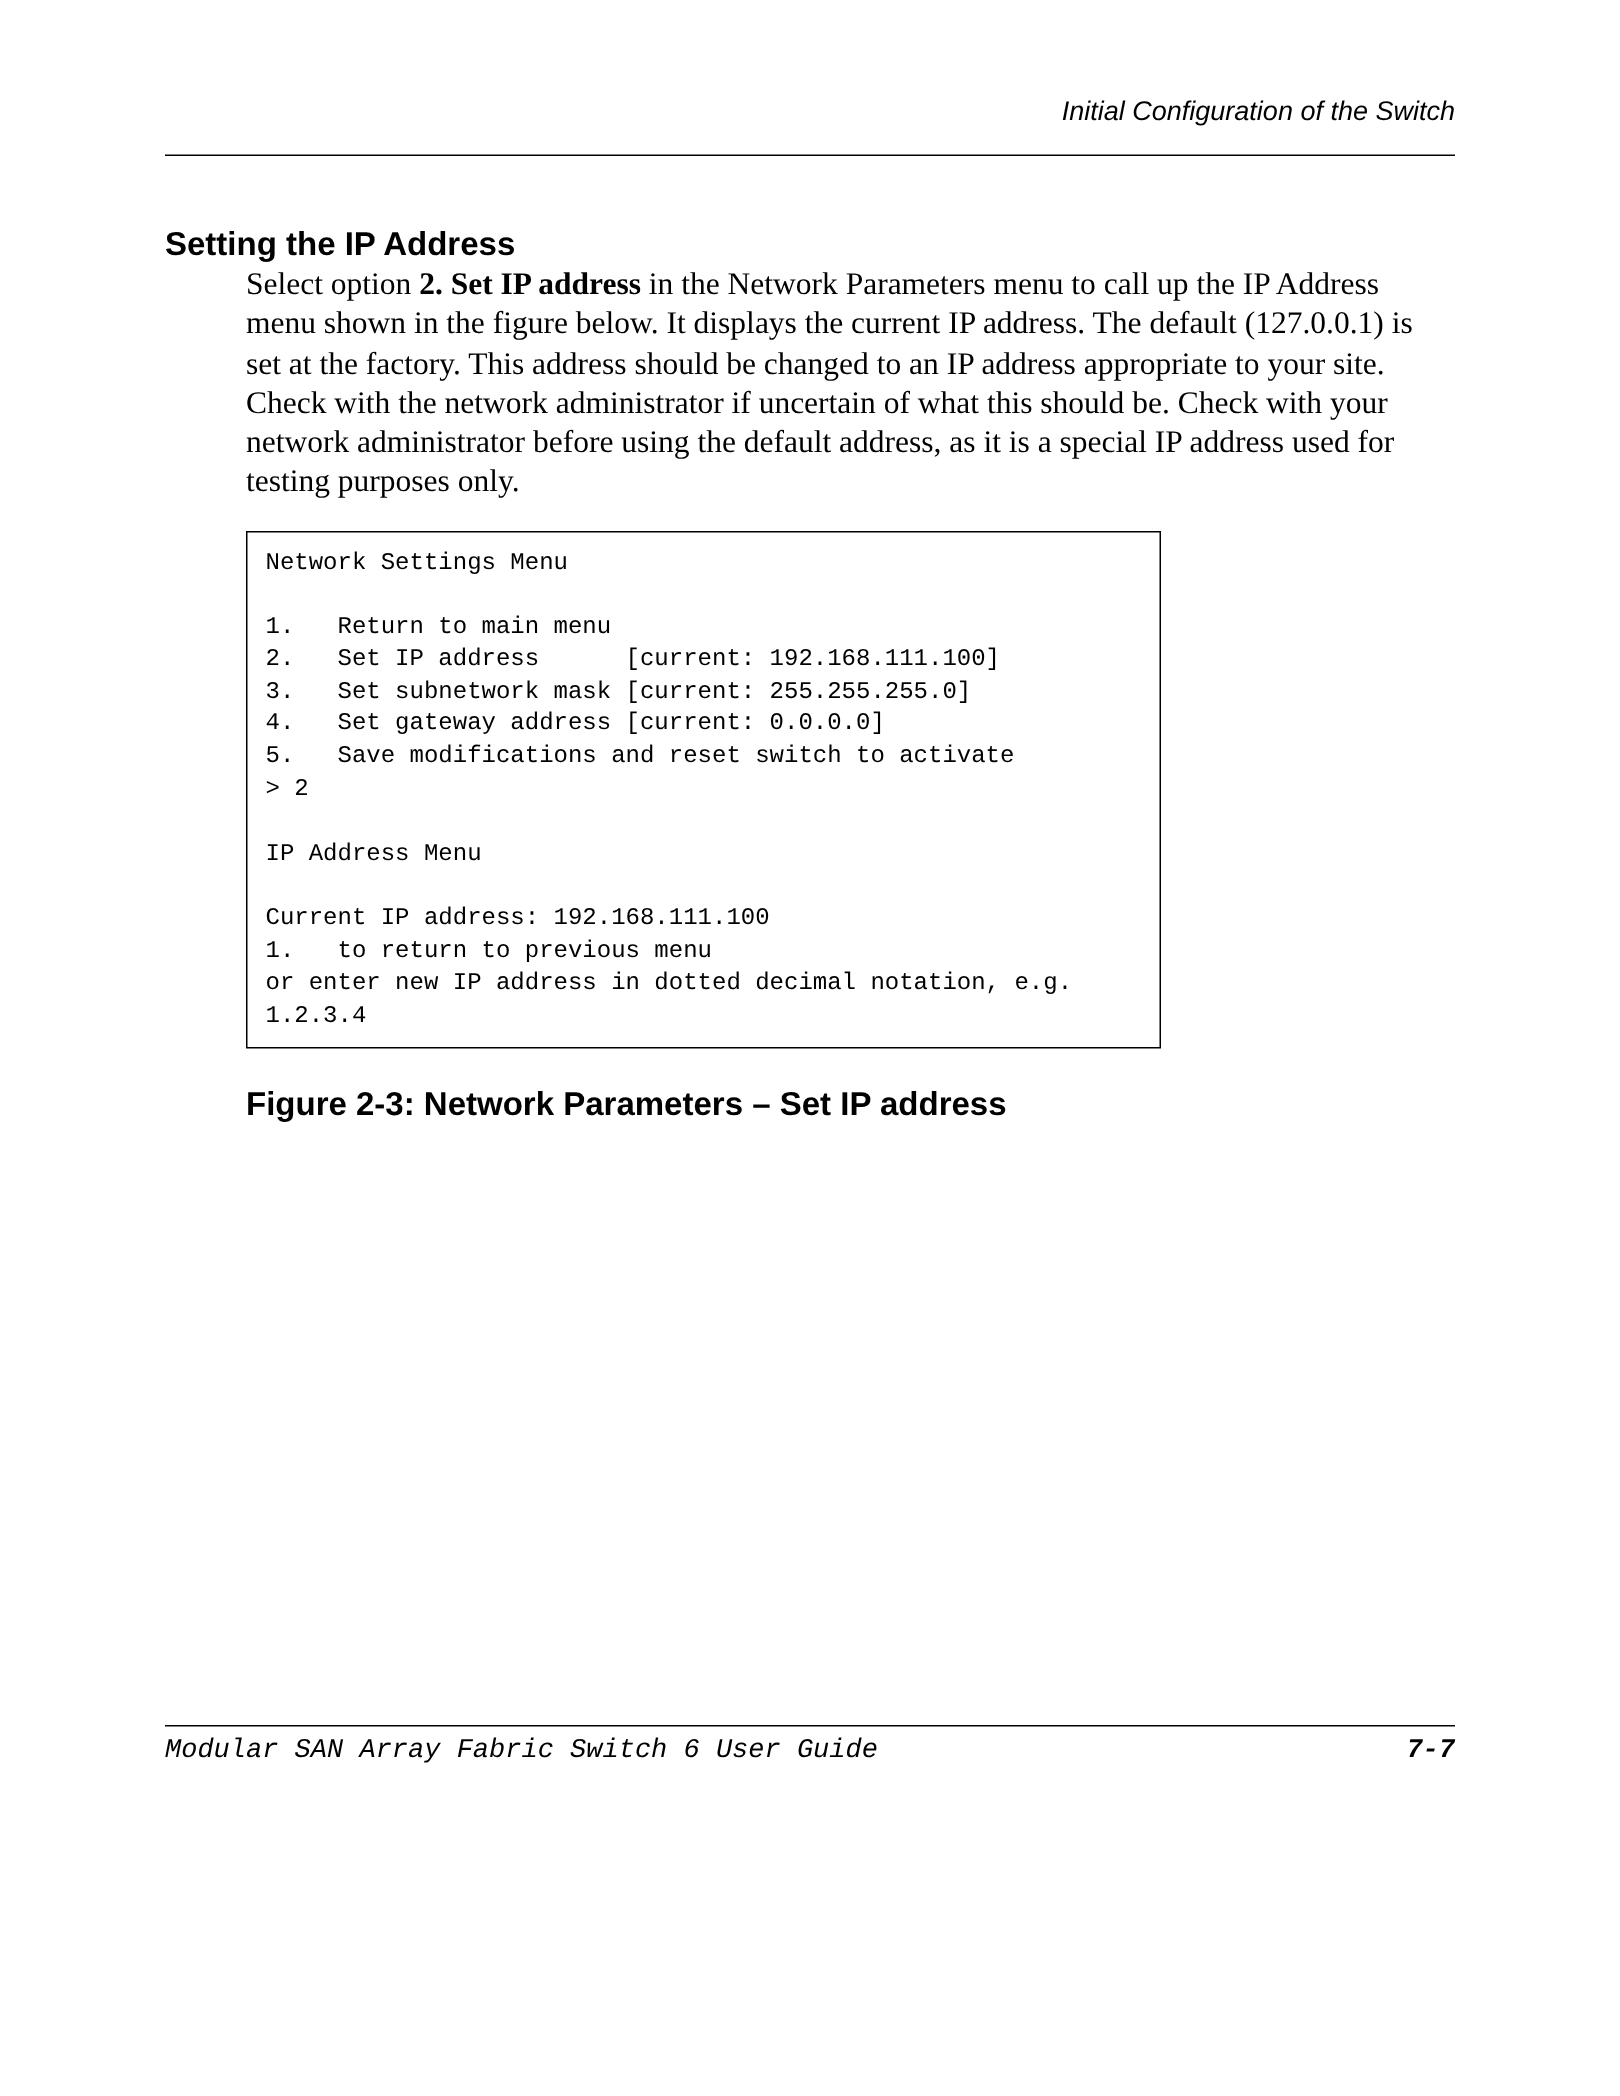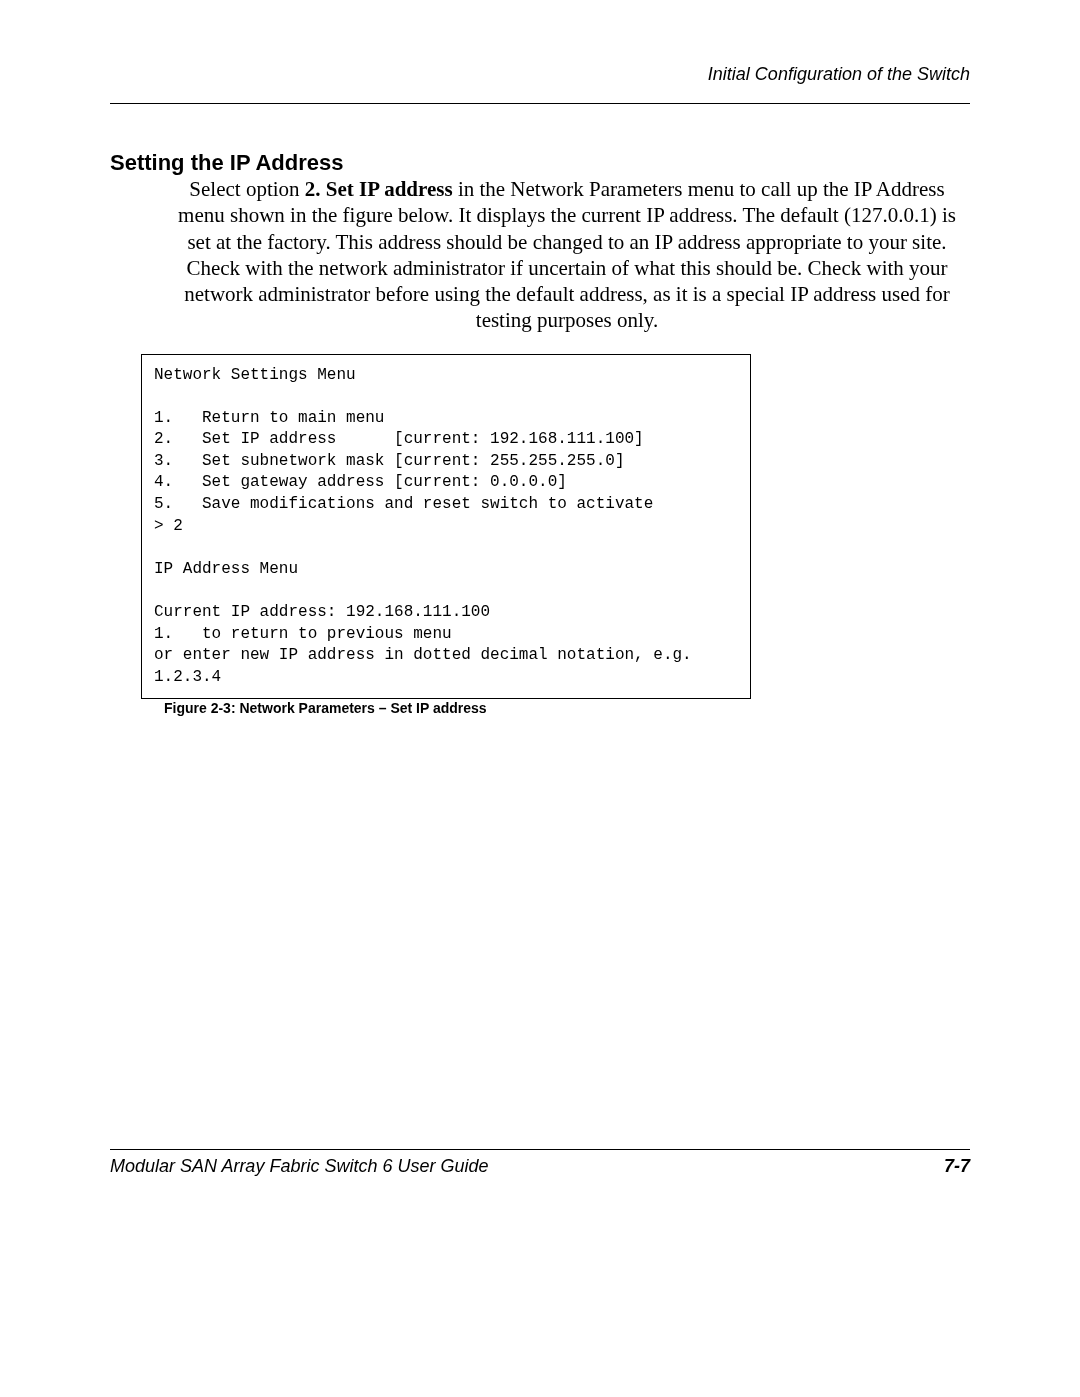--- a/index.html
+++ b/index.html
@@ -28,52 +28,52 @@
   .section-heading {
     font-family: Arial, Helvetica, sans-serif;
     font-weight: bold;
     font-size: 22px;
     margin-top: 46px;
   }
   .body-text {
     margin-left: 54px;
     font-size: 21px;
     line-height: 1.25;
-    text-align: center;
+    text-align: left;
     margin-bottom: 20px;
   }
   .bold-inline {
     font-weight: bold;
   }
   .terminal-box {
-    margin-left: 31px;
+    margin-left: 54px;
     border: 1.5px solid #000;
     padding: 10px 12px 10px 12px;
     font-family: "Courier New", Courier, monospace;
     font-size: 16px;
     line-height: 1.35;
     white-space: pre;
     width: 610px;
     box-sizing: border-box;
   }
   .figure-caption {
     margin-left: 54px;
     font-family: Arial, Helvetica, sans-serif;
     font-weight: bold;
-    font-size: 14px;
-    margin-top: 1px;
+    font-size: 22px;
+    margin-top: 24px;
   }
   .footer {
     position: absolute;
     bottom: 220px;
     left: 110px;
     right: 110px;
     border-top: 1.5px solid #000;
     padding-top: 6px;
-    font-family: Liberation Sans, sans-serif;
+    font-family: Liberation Mono, monospace;
     font-style: italic;
     font-size: 18px;
   }
   .footer-row {
     display: flex;
     justify-content: space-between;
   }
   .footer-page {
     font-weight: bold;
     font-style: italic;

